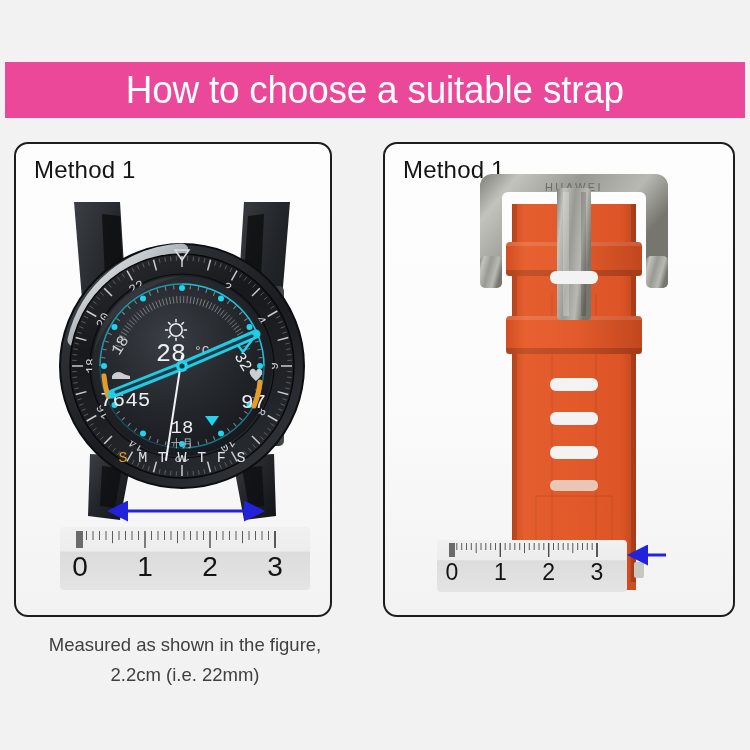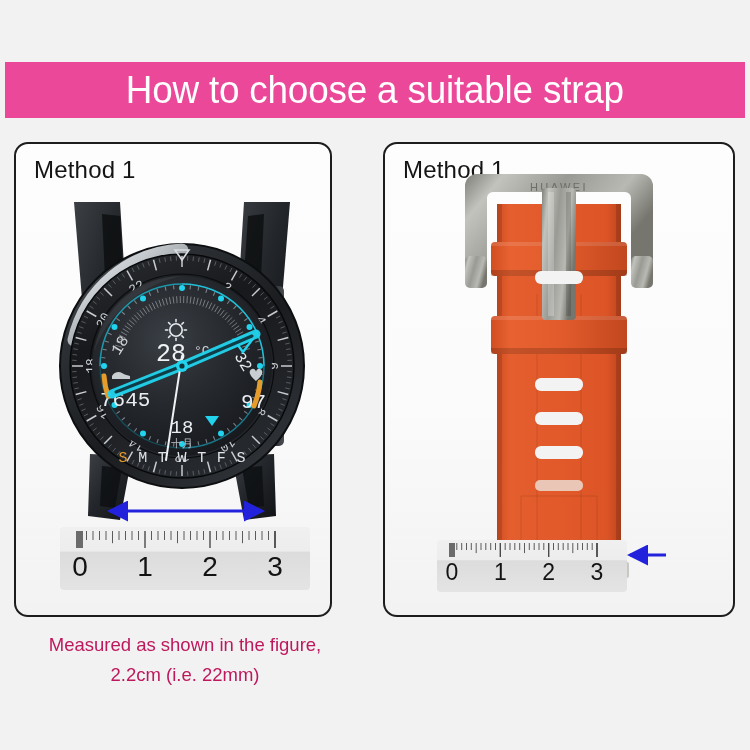--- a/index.html
+++ b/index.html
@@ -38,29 +38,29 @@
   #panel-method-1{left:14px;width:318px;}
   #panel-method-2{left:383px;width:352px;}
   .panel-label{
     position:absolute;left:18px;top:12px;
     font-size:24px;color:#141414;letter-spacing:0.2px;
   }
   
   .caption{
     position:absolute;top:630px;
     text-align:center;
-    font-size:18.5px;line-height:30px;color:#be185d;
+    font-size:18.5px;line-height:30px;color:#404040;
   }
   #caption-method-1{left:14px;width:342px;}
   #caption-method-2{left:383px;width:352px;}
 
   
   #watch-wrap{position:absolute;left:0;top:0;width:338px;height:471px;}
   
-  #strap-wrap{position:absolute;left:0;top:0;width:348px;height:396px;}
+  #strap-wrap{position:absolute;left:15px;top:0;width:348px;height:396px;}
 
   
   .ruler{
     position:absolute;
     background:linear-gradient(180deg,#f0f0f0 0%,#ededed 38%,#dcdcdc 40%,#e4e4e4 100%);
     border-radius:4px;
   }
   #ruler-1{left:44px;top:383px;width:250px;height:63px;}
   #ruler-2{left:52px;top:396px;width:190px;height:52px;}
   .ruler-ticks{position:absolute;left:0;top:0;width:100%;height:100%;}

